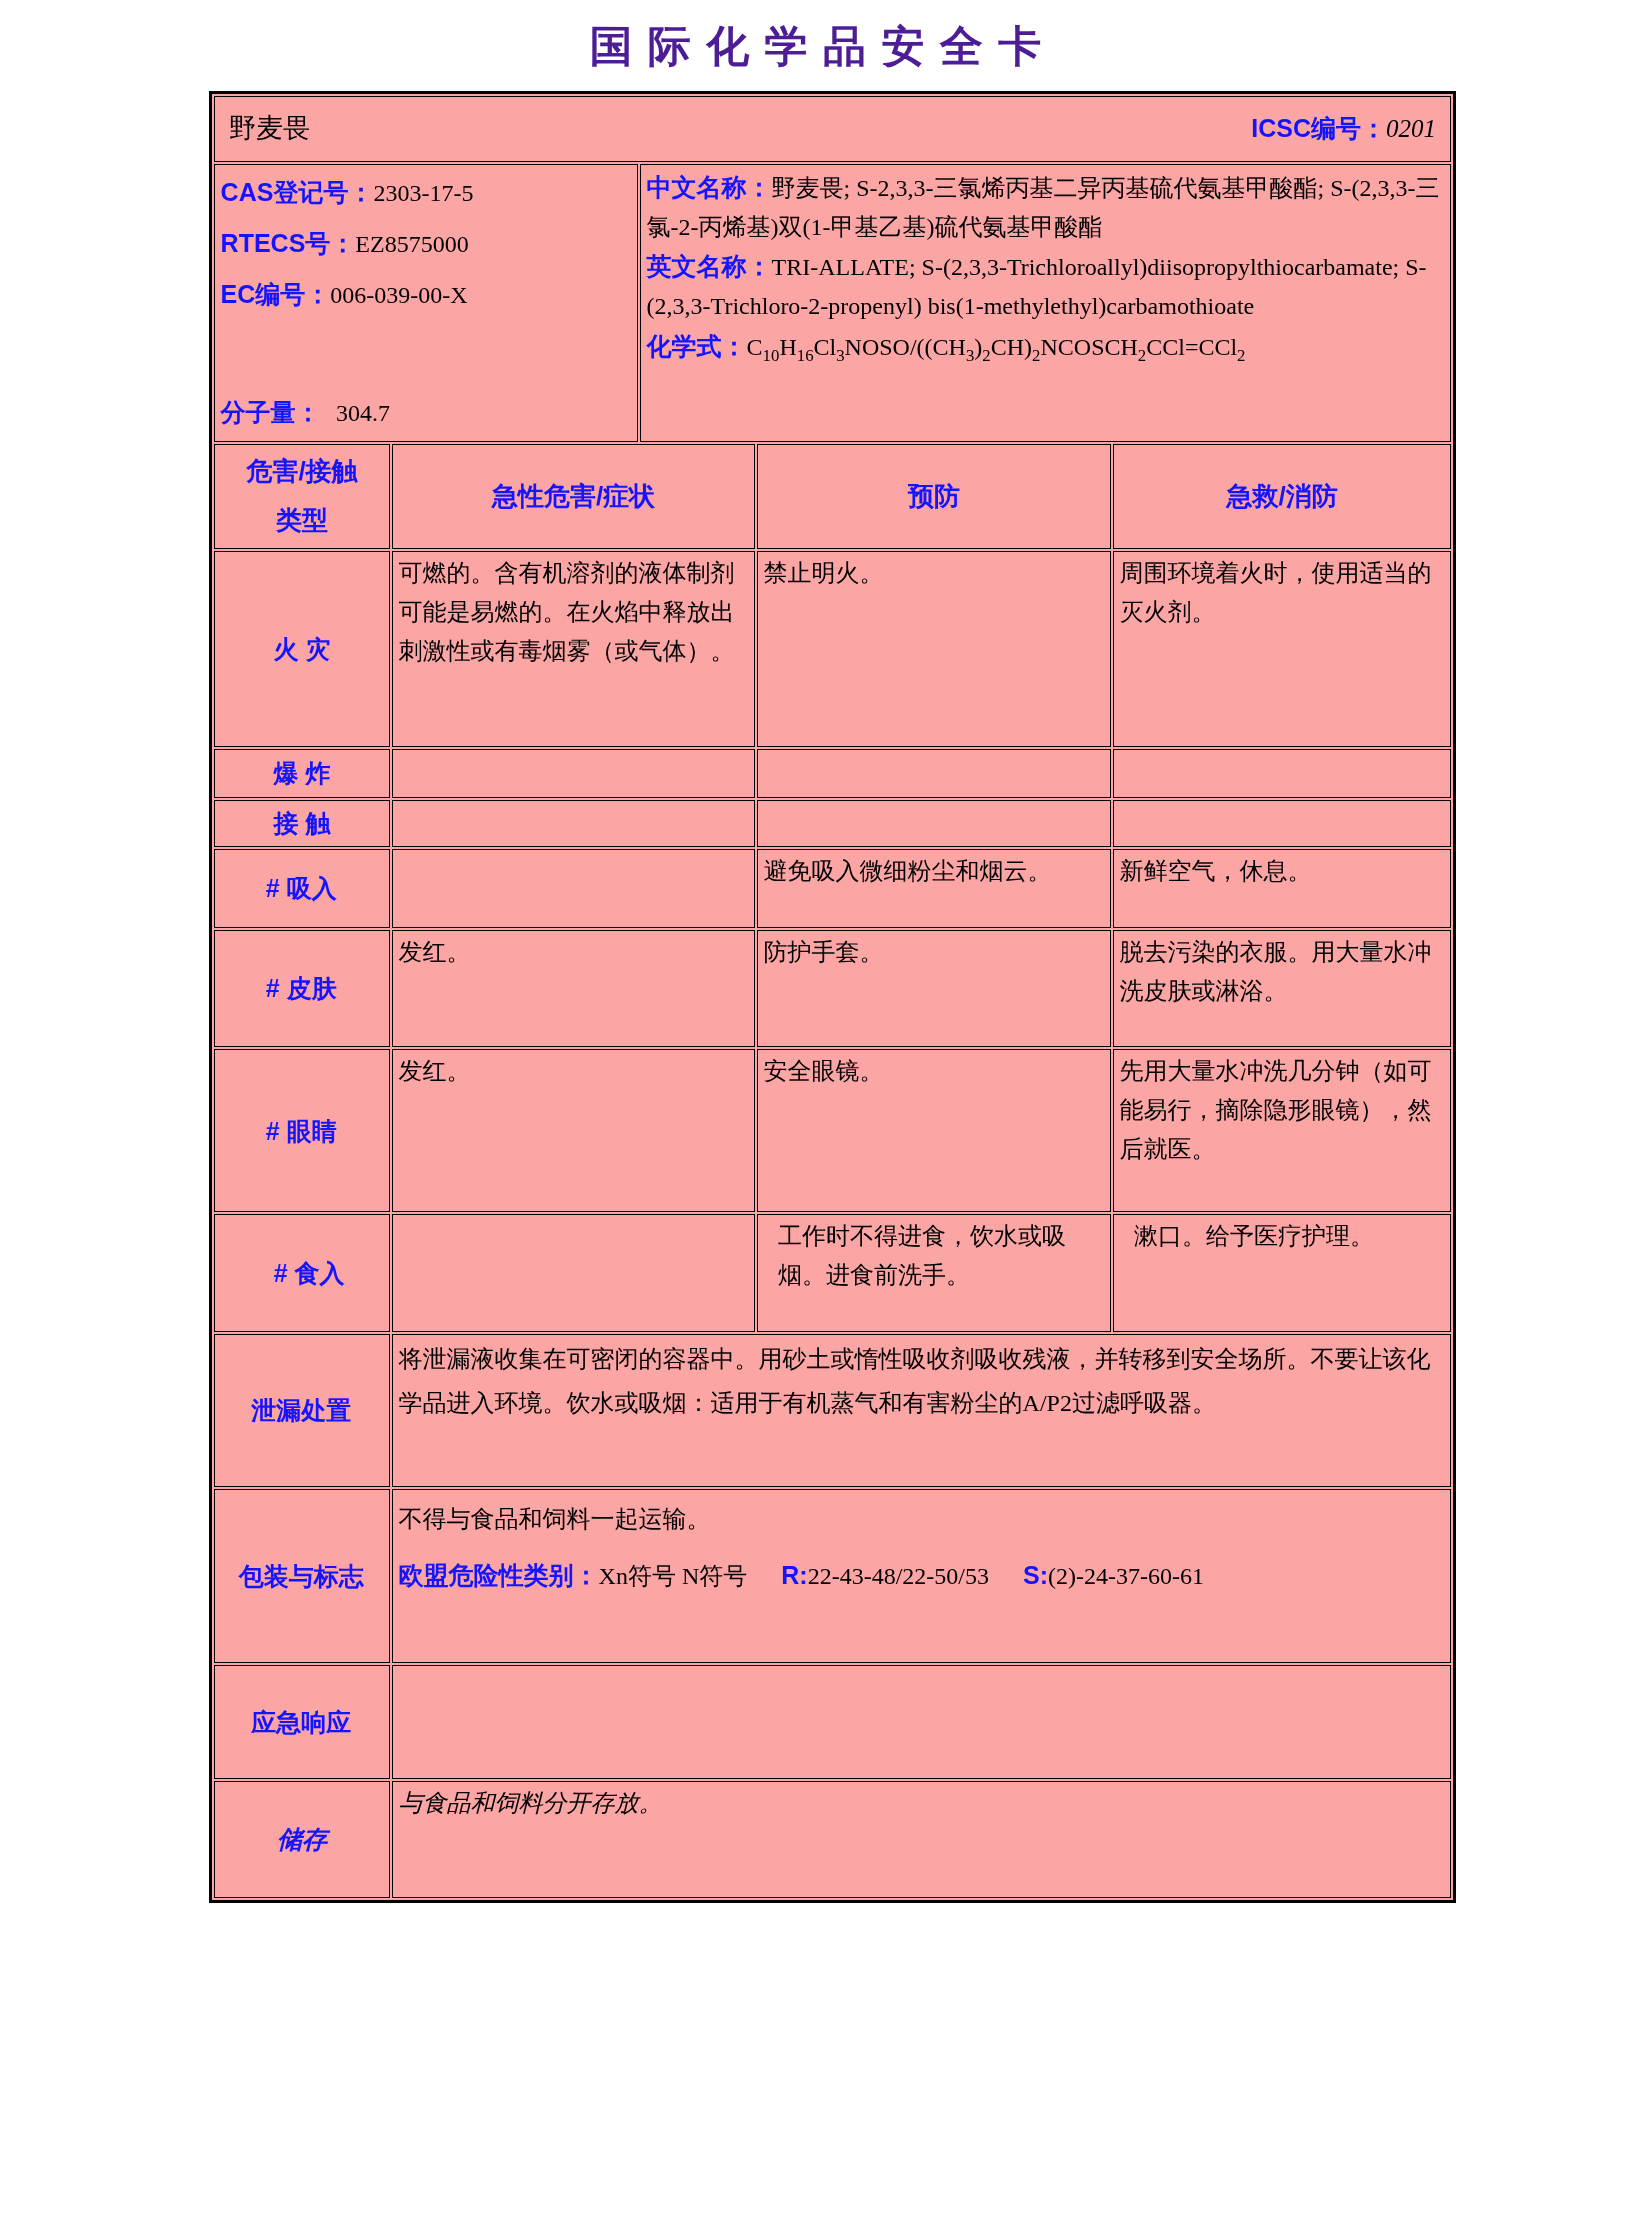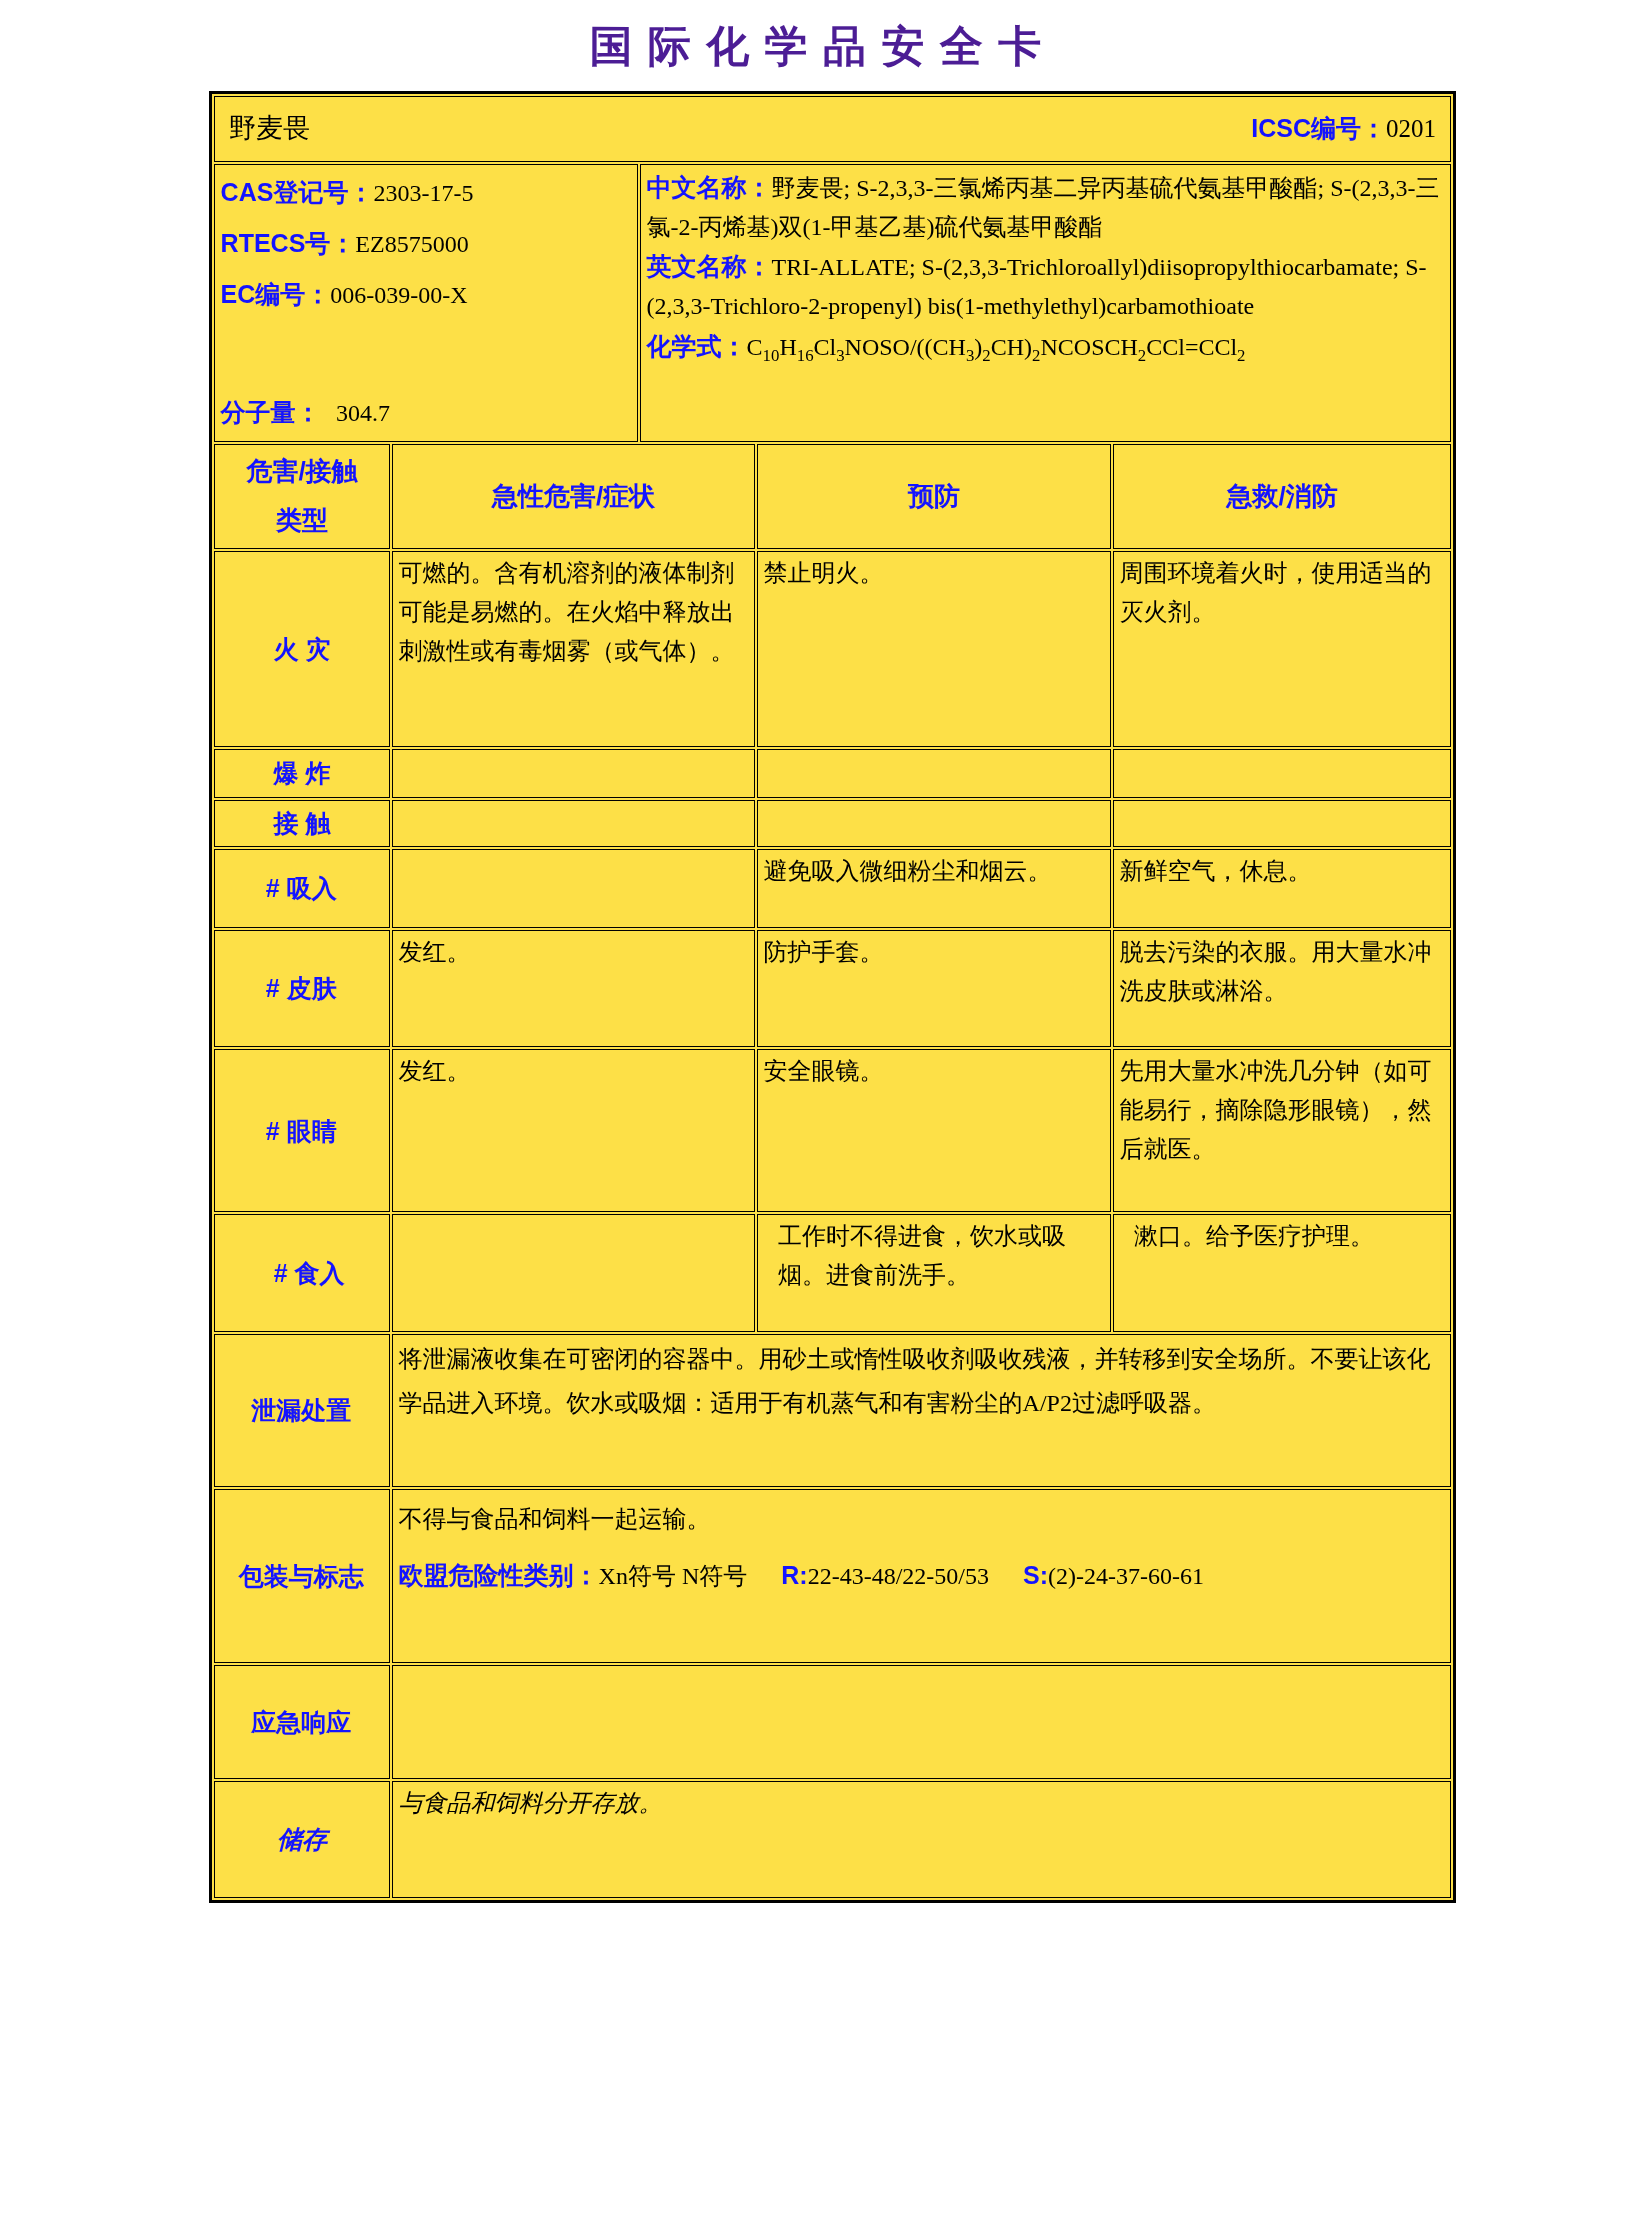--- a/index.html
+++ b/index.html
@@ -18,21 +18,21 @@
     letter-spacing:15.4px;
     color:#4c1d95;
   }
   table.icsc{
     table-layout:fixed;
     width:1246px;
     margin-left:209px;
     border:3.5px solid #000;
     border-collapse:separate;
     border-spacing:2.1px;
-    background:#fde047;
+    background:#fca5a5;
   }
   td{
     border:1.4px solid #000;
     vertical-align:top;
     padding:2.1px 5.6px;
     font-size:24px;
     line-height:1.62;
     overflow:hidden;
     word-wrap:break-word;
   }
@@ -71,21 +71,21 @@
   tr.r-skin td{height:111px;}
   tr.r-eyes td{height:157px;}
   tr.r-ing td{height:111px;padding-left:20px;}
   tr.r-spill td{height:147px;}
   tr.r-pack td{height:168px;}
   tr.r-emer td{height:108px;}
   tr.r-stor td{height:111px;font-style:italic;}
 
   .toprow{display:flex;justify-content:space-between;align-items:center;height:100%;padding:0 8.4px;}
   .substance{font-size:27px;color:#000;}
-  .icsc-right .val{color:#000;font-family:"Liberation Serif","DejaVu Serif",serif;font-size:25px;}
+  .icsc-right .val{color:#000;font-family:"Liberation Serif","DejaVu Serif",serif;font-size:25px;font-style:italic;}
 
   .ids-flex{display:flex;flex-direction:column;justify-content:space-between;height:100%;}
   .ids-flex .line{line-height:2.05;}
   .ids-flex .val{color:#000;font-size:24px;}
   .mw-line .val{margin-left:15.4px;}
 
   .names .line{margin:0;}
   .names .val{color:#000;}
   sub{font-size:0.7em;}
 

